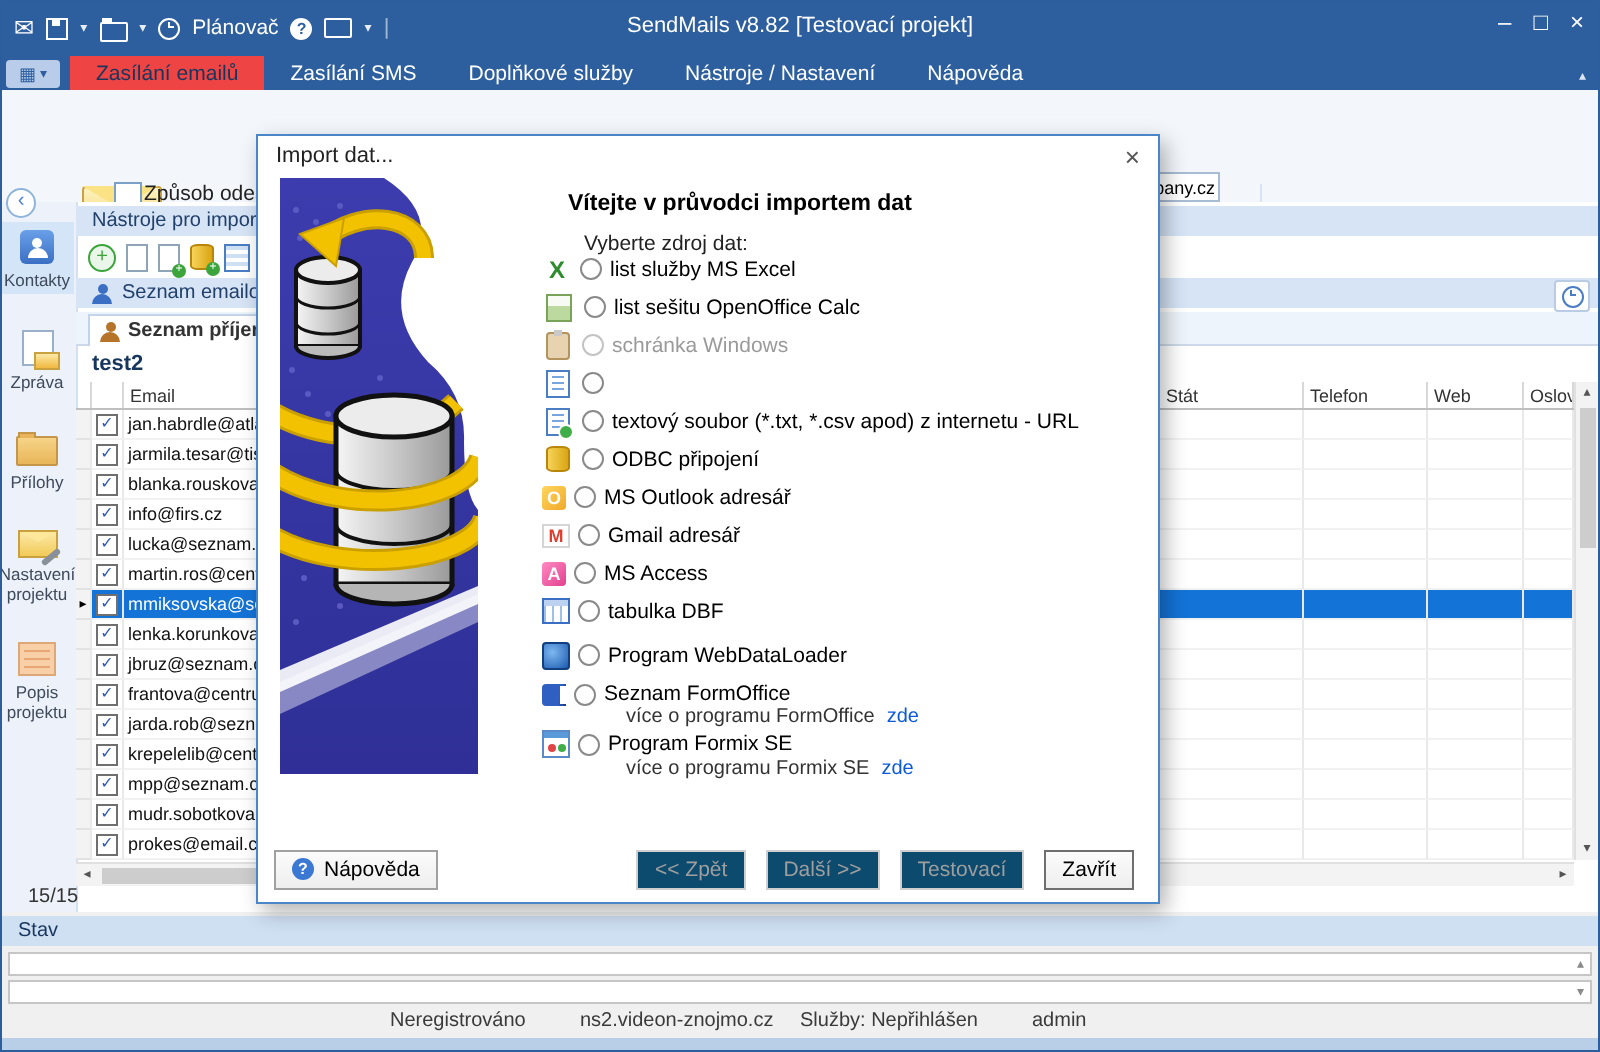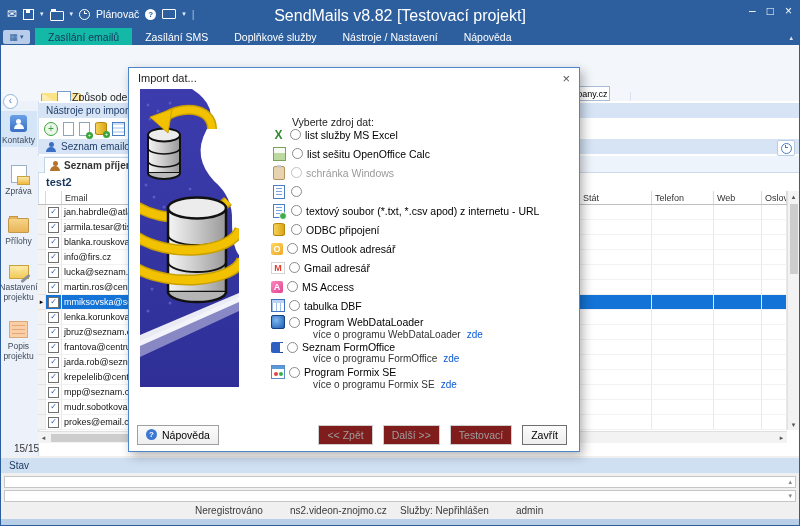--- a/index.html
+++ b/index.html
@@ -17,30 +17,30 @@
   .w-folder{width:12px;height:8px;border:1.5px solid #fff;border-radius:1px;position:relative;margin-top:3px}
   .w-folder::before{content:"";position:absolute;top:-3px;left:0;width:5px;height:2px;background:#fff}
   .w-clock{width:9px;height:9px;border:1.5px solid #fff;border-radius:50%;position:relative}
   .w-clock::before{content:"";position:absolute;left:3.5px;top:1px;width:1px;height:3px;background:#fff}
   .w-clock::after{content:"";position:absolute;left:3.5px;top:3.5px;width:3px;height:1px;background:#fff}
   .qat .txt{font-size:10.5px}
   .w-help{width:11px;height:11px;border-radius:50%;background:#fff;color:#2d5f9f;font-size:8px;font-weight:bold;
           display:flex;align-items:center;justify-content:center}
   .w-disp{width:12px;height:8px;border:1.5px solid #fff;border-radius:1px}
   .qsep{opacity:.55}
-  .wtitle{position:absolute;left:0;right:0;top:7px;text-align:center;color:#fff;font-size:16px;pointer-events:none}
+  .wtitle{position:absolute;left:0;right:0;top:7px;text-align:center;color:#fff;font-size:11px;pointer-events:none}
   .wctl{position:absolute;right:8px;top:4px;display:flex;gap:11px;color:#fff;font-size:12px}
   .wctl span{cursor:default}
 
   
   .tabstrip{position:absolute;left:0;top:28px;width:800px;height:17px;background:#2d5f9f;display:flex;align-items:flex-end}
   .file-btn{width:27px;height:14px;margin:0 5px 1px 3px;background:#b9cce9;border-radius:2px;color:#2d5f9f;
             font-size:9px;display:flex;align-items:center;justify-content:center;gap:2px}
   .tab{height:17px;display:flex;align-items:center;padding:0 13px;color:#fff;font-size:10.5px}
-  .tab.active{background:#14b8a6;color:#17365d}
+  .tab.active{background:#ef4444;color:#17365d}
   .collapse{position:absolute;right:7px;top:34px;color:#dce6f4;font-size:7px;z-index:5}
 
   
   .ribbon{position:absolute;left:0;top:45px;width:800px;height:56px;background:#f3f7fc;border-bottom:1px solid #c9d7ea}
   .send-btn{position:absolute;left:8px;top:47px;width:106px;height:50px;display:flex;flex-direction:column;align-items:center;color:#1f3864;font-size:11px}
   .env-big{width:38px;height:22px;background:linear-gradient(#fdf2c0,#f5d468);border:1px solid #caa23f;border-radius:2px;position:relative;margin-top:1px}
   .env-big::before{content:"";position:absolute;left:-1px;top:-1px;border-left:19px solid transparent;border-right:19px solid transparent;border-top:11px solid #fbe284}
   .env-big .arrow{position:absolute;right:-7px;bottom:-3px;color:#57b257;font-size:13px;line-height:10px}
   .send-caret{font-size:7px;color:#5a6b82}
   .grp-label{position:absolute;left:56px;top:87px;width:72px;text-align:center;font-size:10px;color:#5a6b82}
@@ -173,21 +173,21 @@
           background-image:linear-gradient(#bcd2f0 0 3px,transparent 3px),repeating-linear-gradient(90deg,#9fc0e8 0 1px,transparent 1px 4px)}
   .ic-webdataloader{width:12px;height:12px;border-radius:2px;background:radial-gradient(circle at 35% 35%,#7db8f0,#1c5bb0);border:1px solid #123f80}
   .ic-formoffice{width:12px;height:11px;background:linear-gradient(100deg,#2f5fc0 70%,#183a80);border-radius:2px 0 0 2px}
   .ic-formoffice::after{content:"";position:absolute;right:0;top:1px;width:3px;height:9px;background:#fff}
   .ic-formix{width:12px;height:12px;background:#fff;border:1px solid #5a8ac8}
   .ic-formix::before{content:"";position:absolute;top:0;left:0;right:0;height:3px;background:#5a9ad8}
   .ic-formix::after{content:"";position:absolute;left:2px;bottom:2px;width:4px;height:4px;border-radius:50%;background:#e04444;box-shadow:5px 0 0 #3fae49}
   .dlg-buttons{position:absolute;left:8px;right:12px;top:356px;height:21px;display:flex;align-items:center}
   .btn{height:20px;border:1px solid #a0a0a0;background:linear-gradient(#fbfbfb,#eeeeee);font-size:10.5px;
        padding:0 8px;display:flex;align-items:center;gap:5px;color:#000;box-sizing:border-box;white-space:nowrap}
-  .btn.disabled{color:#9e9e9e;border-color:#cfcfcf;background:#7f1d1d}
+  .btn.disabled{color:#9e9e9e;border-color:#cfcfcf;background:#0c4a6e}
   .btn.close{border-color:#6f6f6f}
   .btn + .btn{margin-left:10px}
   .help-ic{width:11px;height:11px;border-radius:50%;background:#3b78d4;color:#fff;font-size:8px;font-weight:bold;
            display:flex;align-items:center;justify-content:center}
   .spacer{flex:1}
 </style>
 </head>
 <body>
 
 <div class="app">
@@ -587,20 +587,21 @@
         <ellipse cx="29" cy="11" rx="29" ry="10.5" fill="#ececec" stroke="#111" stroke-width="2.5"></ellipse>
       </g>
       <path d="M-6,146 C28,170 92,164 100,140" stroke="#caa000" stroke-width="11" fill="none"></path>
       <path d="M-6,146 C28,170 92,164 100,140" stroke="#f2c200" stroke-width="8" fill="none"></path>
       <path d="M-6,178 C30,200 96,192 102,170" stroke="#caa000" stroke-width="11" fill="none"></path>
       <path d="M-6,178 C30,200 96,192 102,170" stroke="#f2c200" stroke-width="8" fill="none"></path>
       <polygon points="0,252 99,208 99,222 0,268" fill="#cfcfe8" opacity=".55"></polygon>
       <polygon points="0,246 99,204 99,213 0,257" fill="#ffffff" opacity=".9"></polygon>
     </svg>
 
+    <div class="dlg-heading">Vítejte v průvodci importem dat</div>
     <div class="dlg-sub">Vyberte zdroj dat:</div>
 
     <div class="opt-list">
         <div class="opt">
     <div class="opt-line">
       <span class="ic ic-excel"></span>
       <span class="radio"></span>
       <span class="opt-label">list služby MS Excel</span>
     </div>
 
@@ -674,23 +675,20 @@
       <span class="radio"></span>
       <span class="opt-label">tabulka DBF</span>
     </div>
 
   </div>
         <div class="opt has-sub">
     <div class="opt-line">
       <span class="ic ic-webdataloader"></span>
       <span class="radio"></span>
       <span class="opt-label">Program WebDataLoader</span>
-    </div>
-    <div class="opt-sub">
-      <span class="sub-text">více o programu WebDataLoader</span><span class="zde">zde</span>
     </div>
   </div>
         <div class="opt has-sub">
     <div class="opt-line">
       <span class="ic ic-formoffice"></span>
       <span class="radio"></span>
       <span class="opt-label">Seznam FormOffice</span>
     </div>
     <div class="opt-sub">
       <span class="sub-text">více o programu FormOffice</span><span class="zde">zde</span>

